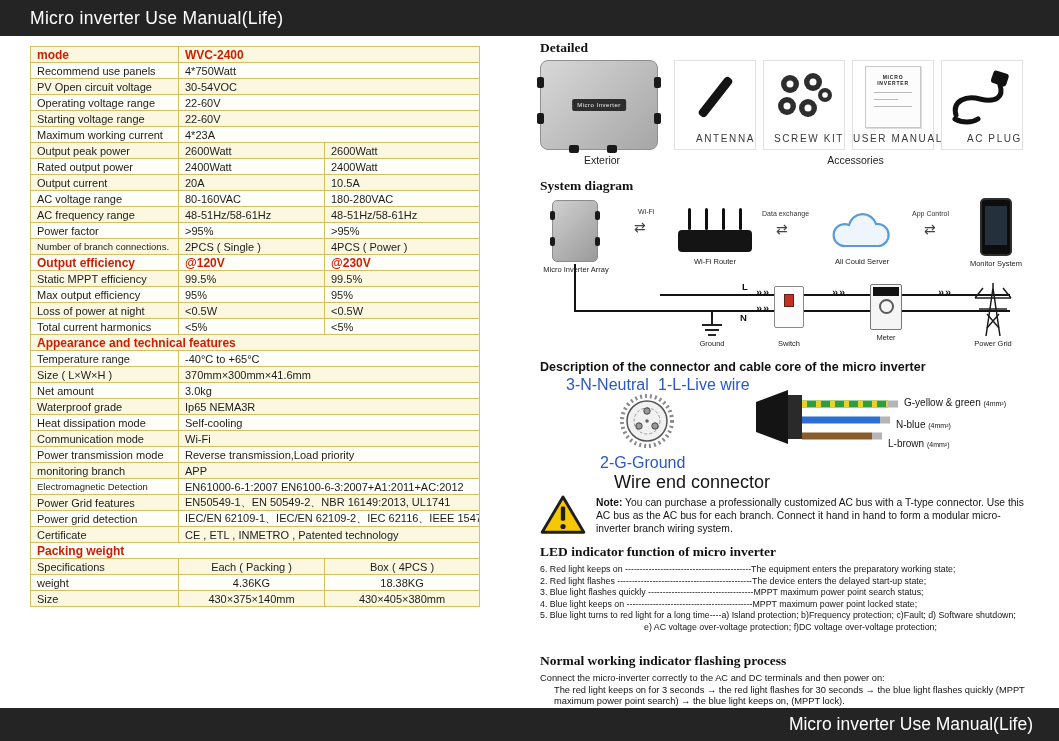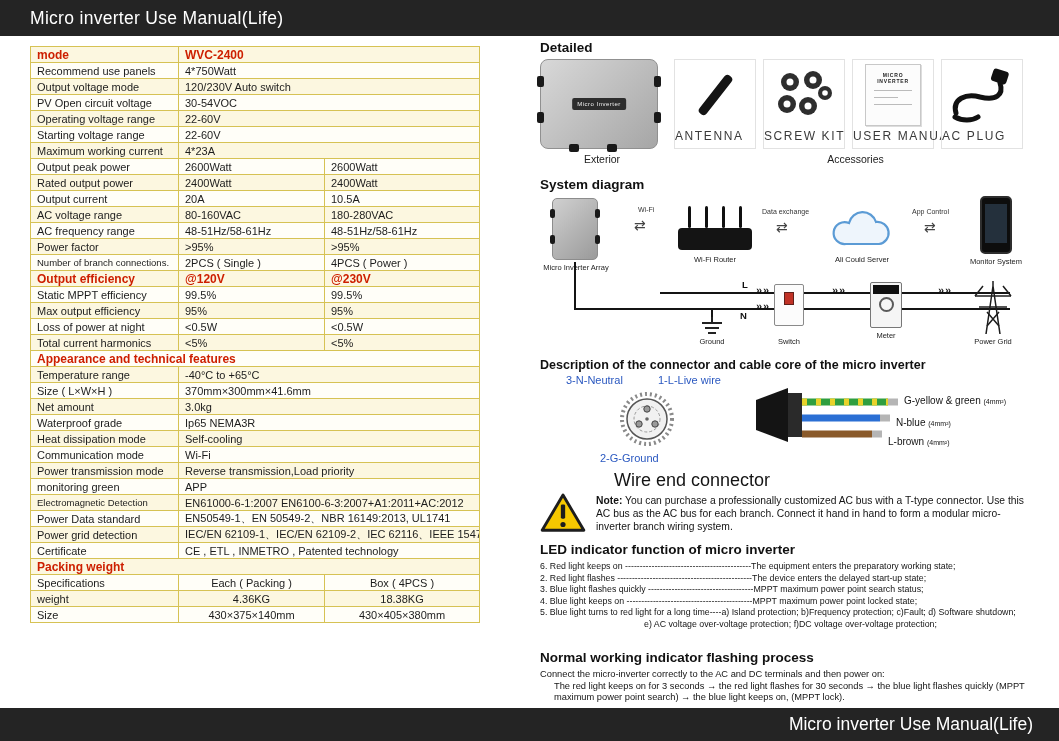--- a/index.html
+++ b/index.html
@@ -18,36 +18,36 @@
   .spec td { border:1px solid #d6c254; height:16px; padding:0 6px; font-size:11px; color:#1c1c1c;
              white-space:nowrap; overflow:hidden; }
   .spec tr:nth-child(odd) td { background:#fcf7e0; }
   .spec tr:nth-child(even) td { background:#fffef8; }
   .spec td.sec { color:#cd1f00; font-weight:bold; font-size:12px; }
   .spec td.ctr { text-align:center; }
   .spec td.sm { font-size:9.5px; }
 
   
   .right { position:absolute; left:540px; top:40px; width:497px; }
-  .h1 { font-size:13.5px; font-weight:bold; color:#111; margin-bottom:4px; }
+  .h1 { font-size:13.5px; font-weight:bold; color:#111; margin-bottom:4px;font-family:Liberation Serif, serif; }
   .h2 { font-size:12.5px; font-weight:bold; color:#111; margin:10px 0 2px; }
   .cap { text-align:center; font-size:10.5px; color:#222; margin-top:4px; }
 
   .detailed-row { display:flex; gap:10px; margin-top:2px; height:110px; }
   .ext-col { width:124px; }
   .inverter { position:relative; width:118px; height:90px; background:linear-gradient(135deg,#d8d8d8,#a6a6a6);
               border:1px solid #909090; border-radius:8px; }
   .plate { position:absolute; left:50%; top:50%; transform:translate(-50%,-50%); background:#2d2d2d; color:#f0f0f0;
            font-size:6px; letter-spacing:.5px; padding:3px 5px; border-radius:2px; white-space:nowrap; }
   .nub { position:absolute; width:7px; height:11px; background:#191919; border-radius:2px; }
   .acc-col { flex:1; }
   .acc-row { display:flex; gap:7px; }
   .acc-box { width:82px; height:90px; background:#fff; border:1px solid #e2e2e2; display:flex; flex-direction:column; }
   .acc-art { flex:1; display:flex; align-items:center; justify-content:center; overflow:hidden; }
-  .acc-label { font-size:12px; letter-spacing:1.6px; color:#3a3a3a; text-align:left; padding-bottom:5px; white-space:nowrap; }
+  .acc-label { font-size:10px; letter-spacing:1.6px; color:#3a3a3a; text-align:right; padding-bottom:5px; white-space:nowrap; }
   .ant-bar { display:block; width:9px; height:48px; background:#141414; border-radius:4px; transform:rotate(38deg); }
   .manual { position:relative; width:56px; height:62px; background:#fcfcfc; border:1px solid #c8c8c8; box-shadow:1px 1px 0 #ddd; }
   .mtitle { display:block; margin-top:7px; text-align:center; font-size:5px; font-weight:bold; letter-spacing:.8px; color:#222; }
   .mline { display:block; height:1px; background:#bbb; margin:6px 8px 0; }
   .mline.short { margin-right:22px; }
 
   
   .diagram { position:relative; height:152px; margin-top:2px; }
   .diagram > * { position:absolute; }
   .inv-sm { width:46px; height:62px; background:linear-gradient(135deg,#d0d0d0,#9a9a9a); border:1px solid #8c8c8c; border-radius:5px; }
@@ -66,21 +66,21 @@
   .flow { font-size:11px; font-weight:bold; letter-spacing:1px; color:#111; line-height:10px; }
   .switch { width:30px; height:42px; background:#fcfcfc; border:1px solid #8a8a8a; border-radius:2px; }
   .switch i { display:block; width:10px; height:13px; background:#c03226; border:1px solid #60201a; margin:7px auto 0; }
   .meter { width:32px; height:46px; background:#f5f5f5; border:1px solid #777; border-radius:2px; }
   .meter b { display:block; height:9px; background:#101010; margin:2px; }
   .meter i { display:block; width:15px; height:15px; border:2px solid #5a5a5a; border-radius:50%; margin:3px auto 0; }
 
   
   .conn { position:relative; height:114px; }
   .conn > * { position:absolute; }
-  .blue { color:#2a58c0; font-size:11px; white-space:nowrap; }
+  .blue { color:#2a58c0; font-size:16px; white-space:nowrap; }
   .conncap { font-size:18px; color:#141414; white-space:nowrap;margin-left:28px; }
   .wname { font-size:10px; color:#141414; white-space:nowrap; }
   .wname small { font-size:7px; }
 
   
   .note { display:flex; gap:10px; align-items:center; margin:4px 0 8px; }
   .note-text { font-size:10.3px; line-height:13px; color:#141414; width:432px; }
   .note-text b { font-weight:bold; }
 
   
@@ -107,24 +107,20 @@
     <tbody>
       <tr>
           <td class="sec">mode</td>
           <td class="sec" colspan="2">WVC-2400</td>
         </tr>
       <tr>
           <td>Recommend use panels</td>
           <td colspan="2">4*750Watt</td>
         </tr>
       <tr>
-          <td>Output voltage mode</td>
-          <td colspan="2">120/230V Auto switch</td>
-        </tr>
-      <tr>
           <td>PV Open circuit voltage</td>
           <td colspan="2">30-54VOC</td>
         </tr>
       <tr>
           <td>Operating voltage range</td>
           <td colspan="2">22-60V</td>
         </tr>
       <tr>
           <td>Starting voltage range</td>
           <td colspan="2">22-60V</td>
@@ -221,29 +217,29 @@
         </tr>
       <tr>
           <td>Communication mode</td>
           <td colspan="2">Wi-Fi</td>
         </tr>
       <tr>
           <td>Power transmission mode</td>
           <td colspan="2">Reverse transmission,Load priority</td>
         </tr>
       <tr>
-          <td>monitoring green</td>
+          <td>monitoring branch</td>
           <td colspan="2">APP</td>
         </tr>
       <tr>
           <td class="sm">Electromagnetic Detection</td>
           <td colspan="2">EN61000-6-1:2007 EN6100-6-3:2007+A1:2011+AC:2012</td>
         </tr>
       <tr>
-          <td>Power Data standard</td>
+          <td>Power Grid features</td>
           <td colspan="2">EN50549-1、EN 50549-2、NBR 16149:2013, UL1741</td>
         </tr>
       <tr>
           <td>Power grid detection</td>
           <td colspan="2">IEC/EN 62109-1、IEC/EN 62109-2、IEC 62116、IEEE 1547</td>
         </tr>
       <tr>
           <td>Certificate</td>
           <td colspan="2">CE , ETL , INMETRO , Patented technology</td>
         </tr>

